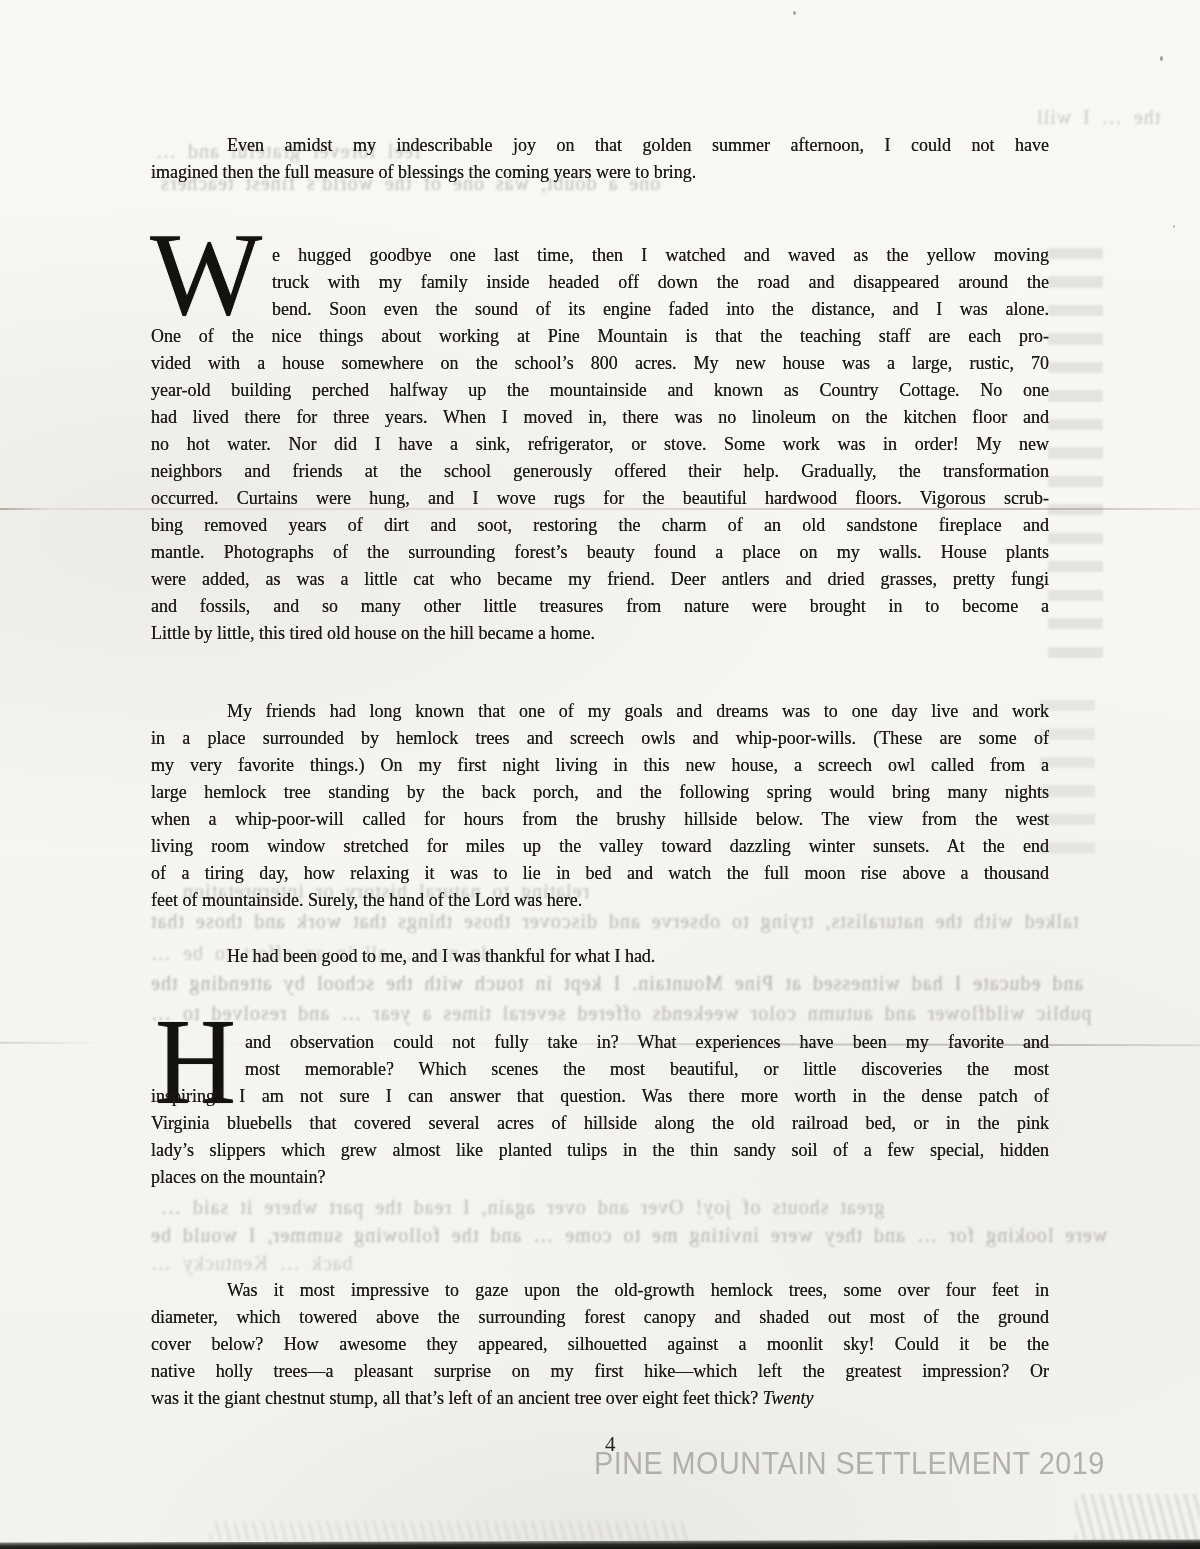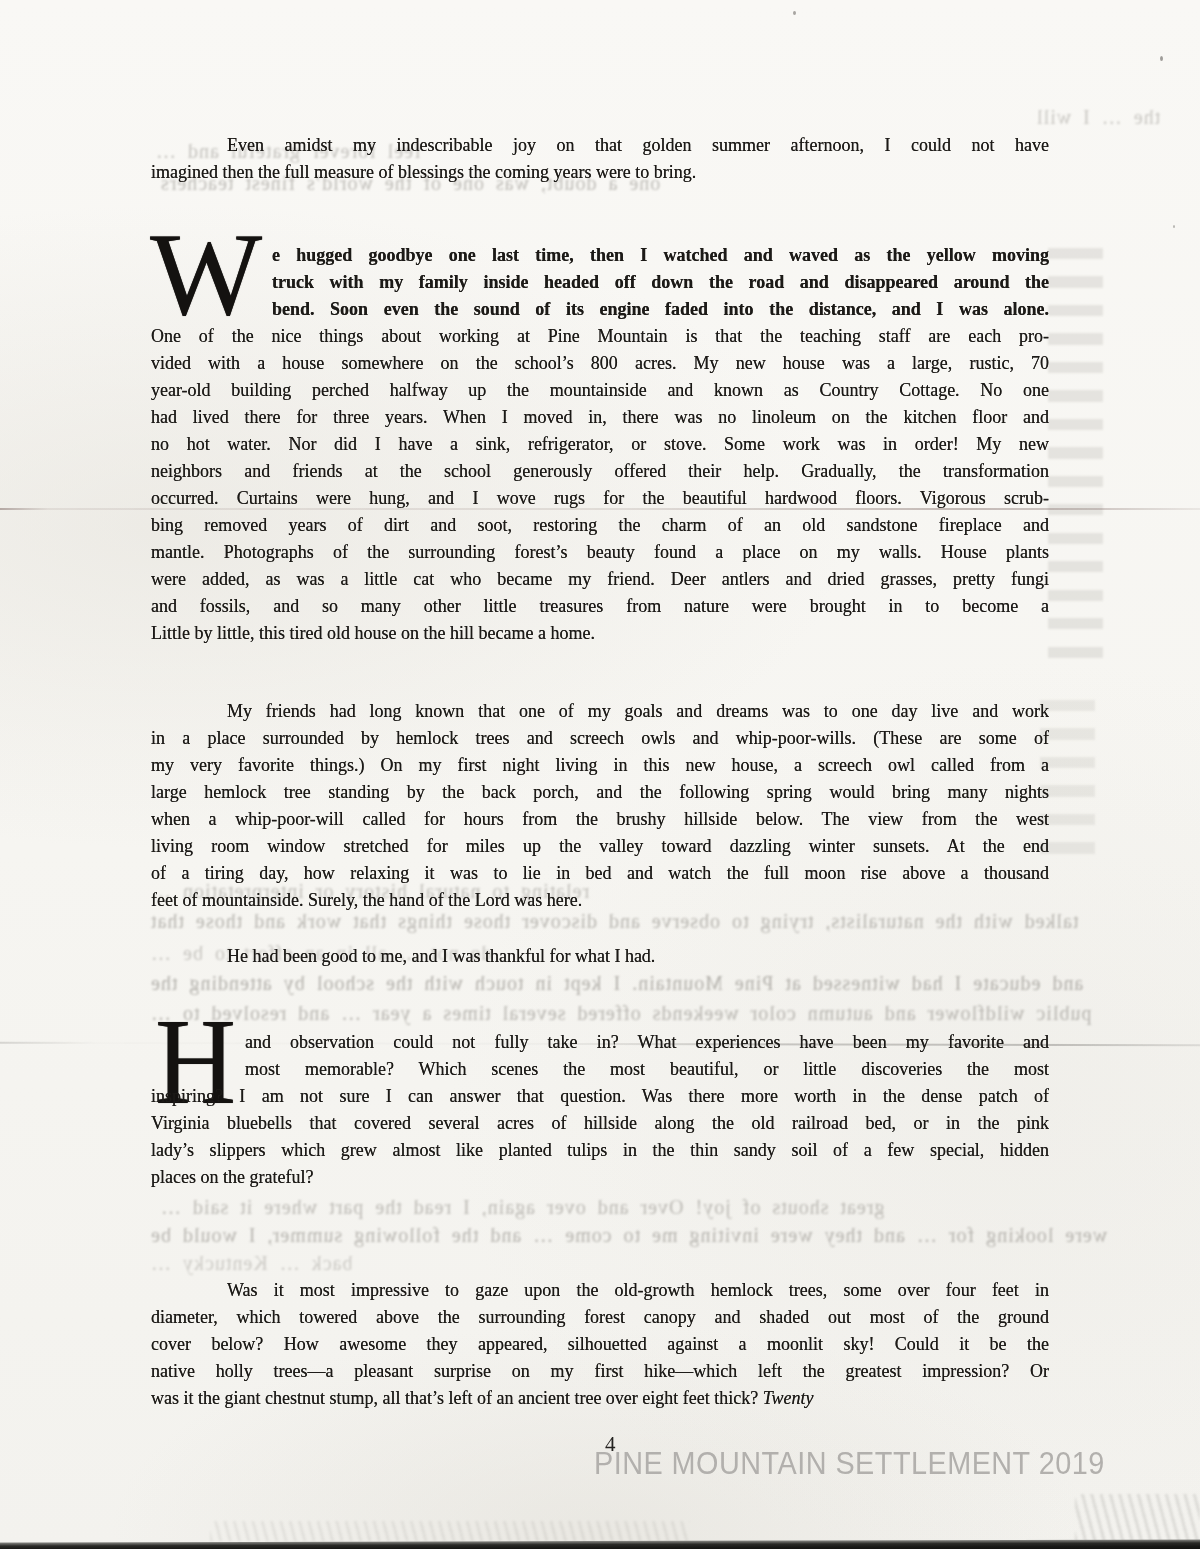--- a/index.html
+++ b/index.html
@@ -15,21 +15,21 @@
   }
   
   .para{position:absolute;left:151px;width:898px;font-size:18px;line-height:27px;}
   .tline{
     text-align:justify;text-align-last:justify;
     text-shadow:0 0 0.6px rgba(28,26,23,0.85);
   }
   .plines .tline:last-child{text-align-last:left;}
   .plines.keep-just .tline:last-child{text-align-last:justify;}
   .indent-first .plines .tline:first-child{padding-left:76px;box-sizing:border-box;}
-  .cap-indent2{margin-left:121px;width:777px;font-weight:bold;}
+  .cap-indent2{margin-left:121px;width:777px;}
   .cap-indent5{margin-left:94px;width:804px;}
   .single-indent{padding-left:76px;box-sizing:border-box;text-align-last:left;}
   .lastline i{font-style:italic;}
   
   .dropcap{
     position:absolute;color:#141210;line-height:1;
     text-shadow:0 0 0.7px rgba(20,18,16,0.9);
   }
   .dropcap.w{left:150px;top:235px;font-size:119px;line-height:79px;height:79px;}
   .dropcap.h{left:155px;top:1021px;font-size:122px;line-height:81px;height:81px;
@@ -152,21 +152,21 @@
   <div class="dropcap h">H</div>
   <div class="para" style="top:1029px;">
     <div class="plines keep-just cap-indent5">
         <div class="tline">and observation could not fully take in? What experiences have been my favorite and</div>
         <div class="tline">most memorable? Which scenes the most beautiful, or little discoveries the most</div>
       </div>
     <div class="plines">
         <div class="tline">inspiring? I am not sure I can answer that question. Was there more worth in the dense patch of</div>
         <div class="tline">Virginia bluebells that covered several acres of hillside along the old railroad bed, or in the pink</div>
         <div class="tline">lady’s slippers which grew almost like planted tulips in the thin sandy soil of a few special, hidden</div>
-        <div class="tline">places on the grateful?</div>
+        <div class="tline">places on the mountain?</div>
       </div>
   </div>
 
   <div class="para indent-first" style="top:1240px;margin-top:37px;">
     <div class="plines keep-just">
         <div class="tline">Was it most impressive to gaze upon the old-growth hemlock trees, some over four feet in</div>
         <div class="tline">diameter, which towered above the surrounding forest canopy and shaded out most of the ground</div>
         <div class="tline">cover below? How awesome they appeared, silhouetted against a moonlit sky! Could it be the</div>
         <div class="tline">native holly trees—a pleasant surprise on my first hike—which left the greatest impression? Or</div>
       </div>

